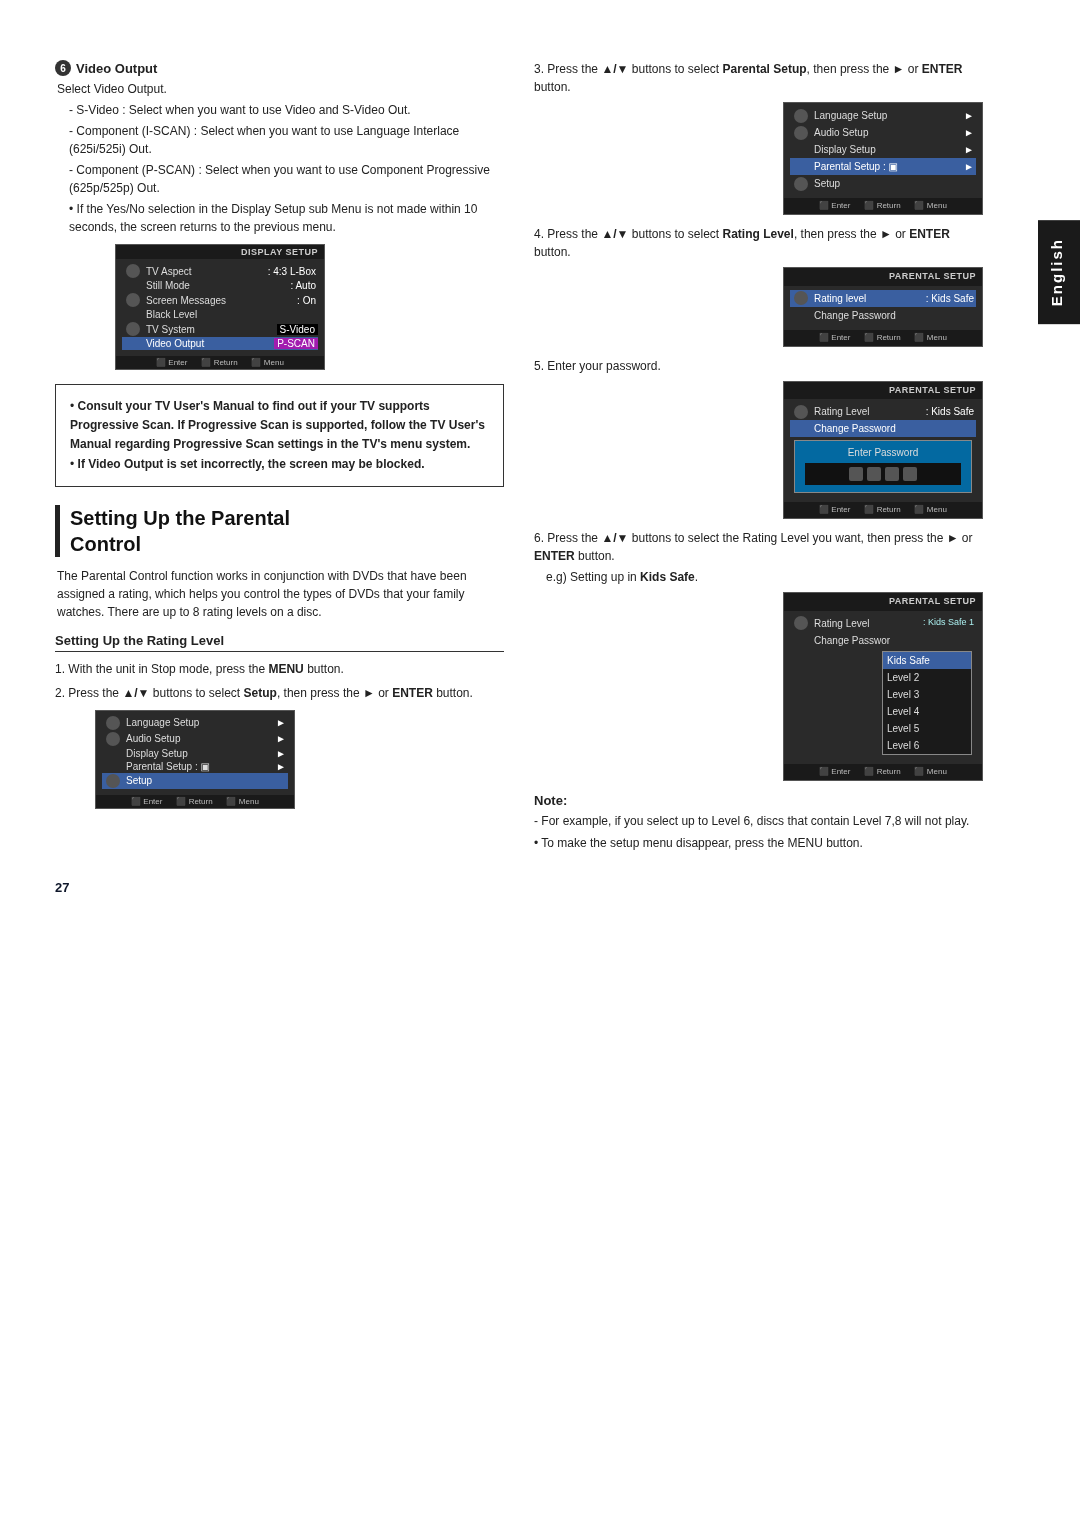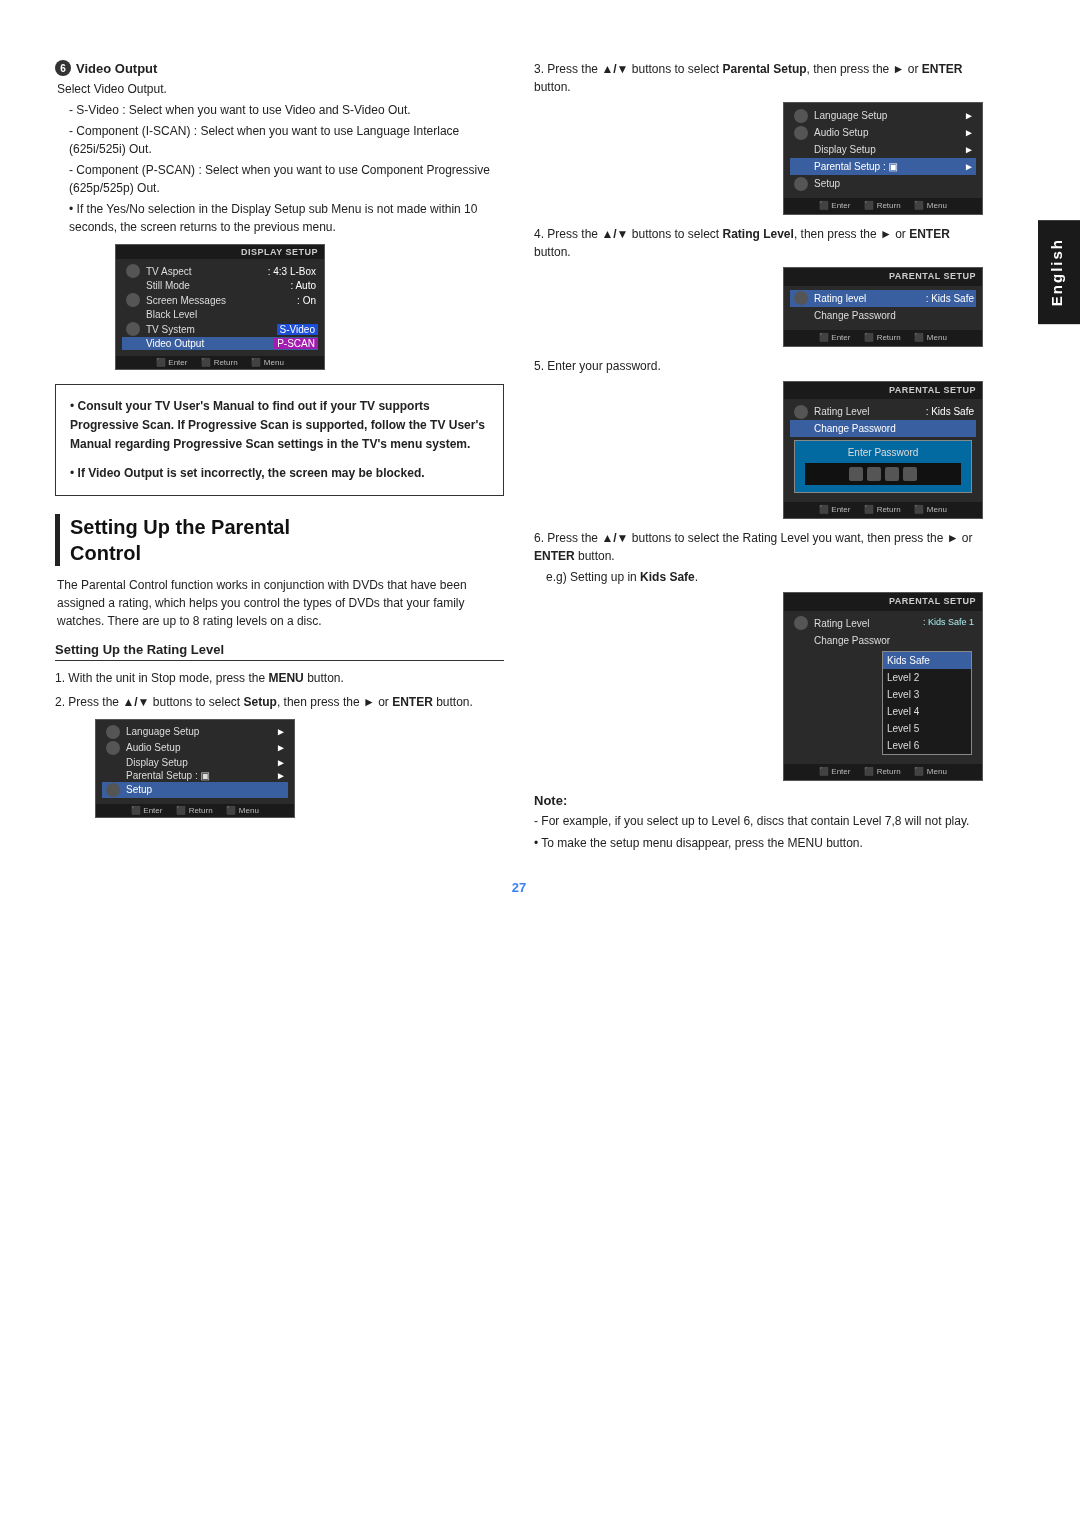--- a/index.html
+++ b/index.html
@@ -88,21 +88,21 @@
     }
     
     .notice-box {
       border: 1.5px solid #333;
       padding: 12px 14px;
       margin: 14px 0;
       font-size: 12px;
       line-height: 1.6;
     }
     .notice-box p {
-      margin-bottom: 9px;
+      margin-bottom: 0;
     }
     .notice-box p:last-child { margin-bottom: 0; }
     .bold { font-weight: bold; }
     
     .main-section-title {
       border-left: 5px solid #222;
       padding-left: 10px;
       margin: 18px 0 10px 0;
       line-height: 1.3;
     }
@@ -224,25 +224,25 @@
     }
     .note-box p {
       font-size: 12px;
       line-height: 1.5;
       margin-bottom: 4px;
       padding-left: 10px;
       text-indent: -10px;
     }
     
     .page-number {
-      text-align: center;
+      text-align: left;
       font-size: 13px;
       font-weight: bold;
       margin-top: 24px;
-      color: #3b82f6;
+      color: #0f172a;
     }
     
     .right-step {
       font-size: 12px;
       line-height: 1.5;
       margin-bottom: 10px;
     }
     .right-step .step-label {
       font-weight: normal;
       margin-bottom: 3px;
@@ -330,21 +330,21 @@
             <div class="screen-row">
               <div class="icon-col"></div>
               <div class="label-col">Black Level</div>
               <div class="value-col"></div>
             </div>
             <div class="screen-row">
               <div class="icon-col">
                   <span class="icon-circle"></span>
                 </div>
               <div class="label-col">TV System</div>
-              <div class="value-col" style="background:#1d4ed8;padding:0 3px;">S-Video</div>
+              <div class="value-col" style="background:#000000;padding:0 3px;">S-Video</div>
             </div>
             <div class="screen-row highlighted">
               <div class="icon-col"></div>
               <div class="label-col">Video Output</div>
               <div class="value-col" style="background:#a21caf;padding:0 3px;">P-SCAN</div>
             </div>
           </div>
           <div class="screen-footer">
             <span>⬛ Enter</span>
             <span>⬛ Return</span>

